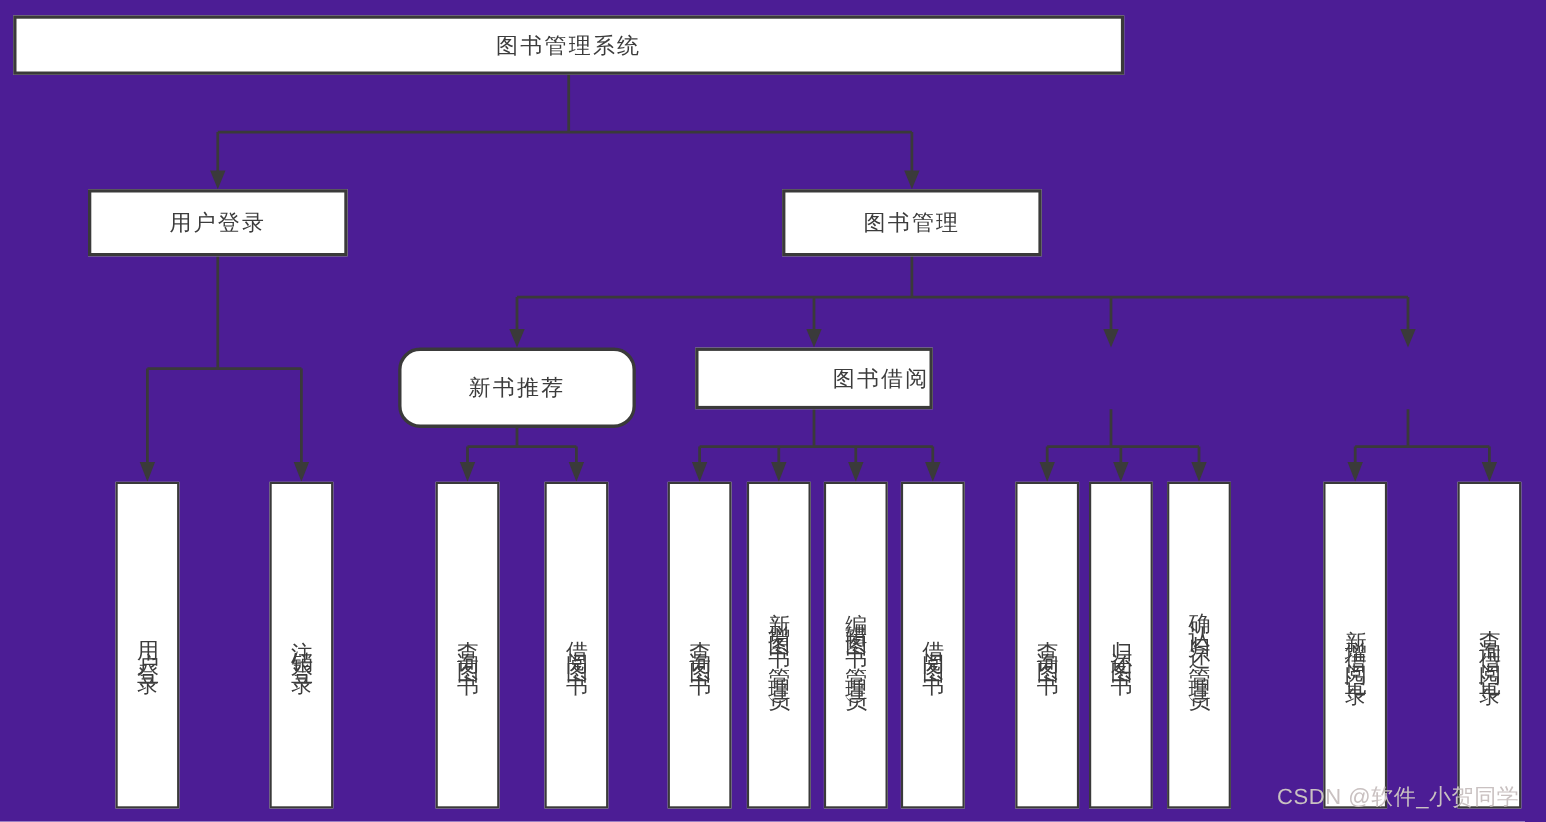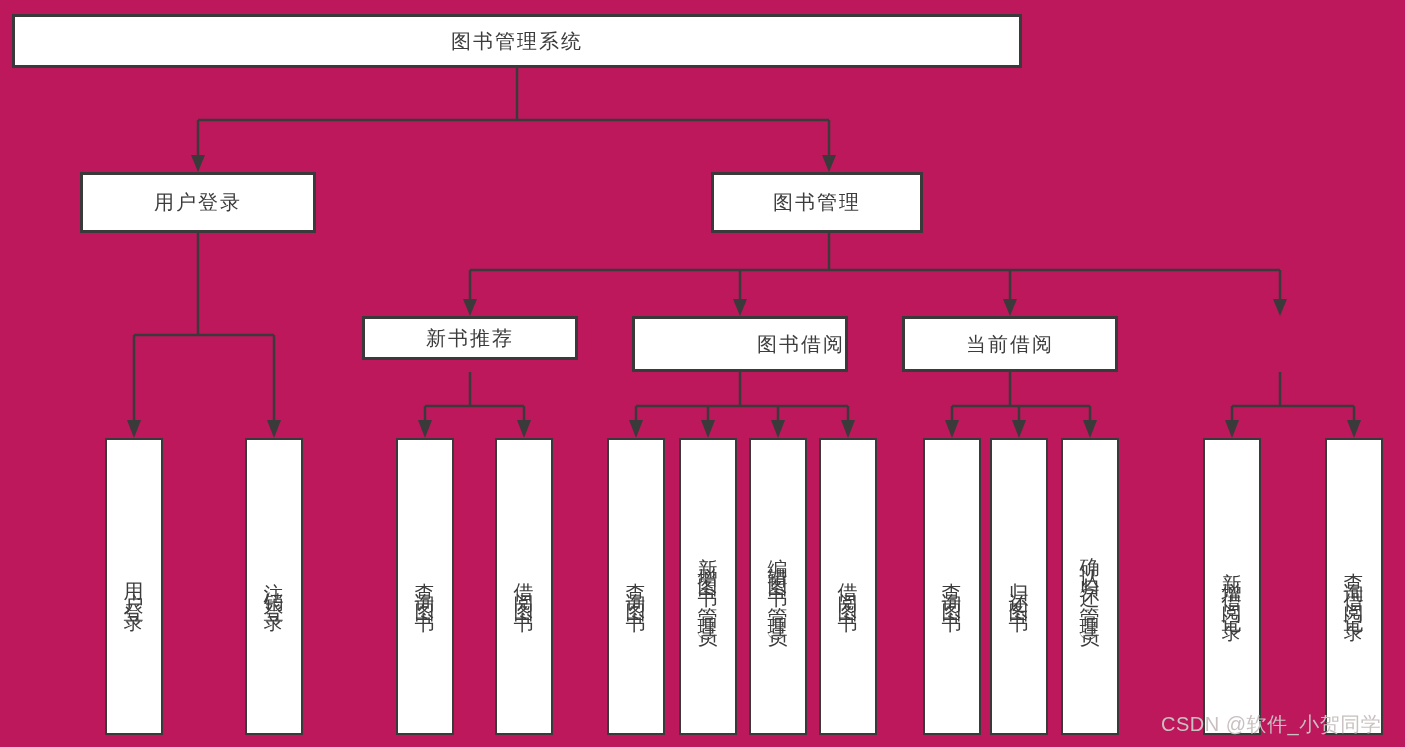--- a/index.html
+++ b/index.html
@@ -1,20 +1,20 @@
 <!DOCTYPE html>
 <html><head>
 <meta charset="utf-8">
 <style>
   html, body { margin: 0; padding: 0; background: #ffffff; }
   #canvas {
     position: relative;
     width: 1405px;
     height: 747px;
-    background: #be185d;
+    background: #4c1d95;
     font-family: "Liberation Sans", "DejaVu Sans", sans-serif;
     overflow: hidden;
   }
   #connectors {
     position: absolute;
     left: 0; top: 0;
     width: 1405px; height: 747px;
   }
   .box {
     position: absolute;
@@ -98,32 +98,29 @@
     </g>
   </svg>
 
   <div class="box" style="left:12px; top:14px; width:1010px; height:54px;">
     <span>图书管理系统</span>
   </div>
 
   <div class="box" style="left:80px; top:172px; width:236px; height:61px;">
     <span>用户登录</span>
   </div>
-  <div class="box" style="left:711px; top:172px; width:212px; height:61px;">
+  <div class="box" style="left:711px; top:172px; width:236px; height:61px;">
     <span>图书管理</span>
   </div>
 
-  <div class="box" style="left:362px; top:316px; width:216px; height:44px;">
+  <div class="box" style="left:362px; top:316px; width:216px; height:73px;border-radius:20px;">
     <span>新书推荐</span>
   </div>
   <div class="box" style="left:632px; top:316px; width:216px; height:56px;justify-content:flex-end;">
     <span>图书借阅</span>
-  </div>
-  <div class="box" style="left:902px; top:316px; width:216px; height:56px;">
-    <span>当前借阅</span>
   </div>
 
   <div class="box leaf" style="left:105px; top:438px; width:58px; height:297px;">
     <span>用户登录</span>
   </div>
   <div class="box leaf" style="left:245px; top:438px; width:58px; height:297px;">
     <span>注销登录</span>
   </div>
 
   <div class="box leaf" style="left:396px; top:438px; width:58px; height:297px;">

